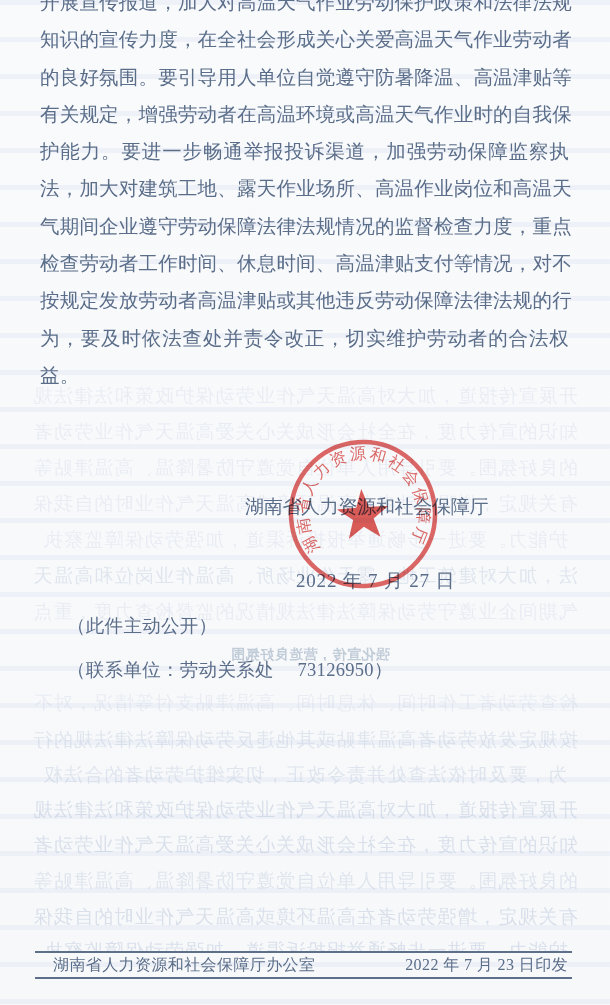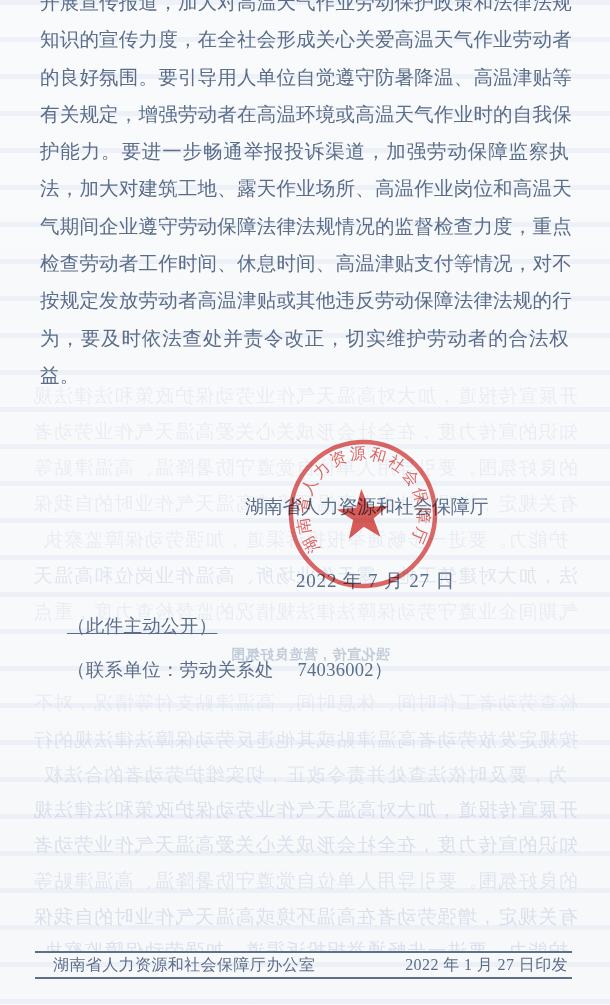--- a/index.html
+++ b/index.html
@@ -46,21 +46,21 @@
   .sig-org{position:absolute;left:245px;top:497px;font-size:19px;letter-spacing:-0.3px;line-height:20px;white-space:nowrap;}
   .sig-date{position:absolute;left:296px;top:535px;font-size:19px;letter-spacing:.8px;line-height:20px;white-space:nowrap;margin-top:36px;}
   
   .seal{
     position:absolute;left:287px;top:438px;width:152px;height:152px;
     mix-blend-mode:multiply;opacity:.85;
     transform:rotate(-4deg);
   }
   
   .note{position:absolute;left:67px;font-size:18.5px;letter-spacing:.3px;line-height:21px;white-space:nowrap;}
-  .note.n1{top:616px;text-decoration:underline;}
+  .note.n1{top:616px;}
   .note.n2{top:660px;}
   
   .footer{
     position:absolute;left:35px;top:951px;width:537px;height:28px;
     border-top:2px solid #5e7089;border-bottom:2px solid #5e7089;
     display:flex;justify-content:space-between;align-items:center;
     padding:0 4px 0 18px;box-sizing:border-box;
     font-size:16px;letter-spacing:.4px;white-space:nowrap;
   }
 </style>
@@ -106,20 +106,20 @@
   <svg class="seal" viewBox="0 0 152 152">
     <circle cx="76" cy="76" r="72" fill="none" stroke="#dc4f4c" stroke-width="4.5"></circle>
     <path id="sealArc" d="M 31 107.5 A 55 55 0 1 1 121 107.5" fill="none"></path>
     <text font-size="16" fill="#dc4f4c" letter-spacing="2.5" font-family="Liberation Serif, DejaVu Serif, serif">
       <textPath href="#sealArc">湖南省人力资源和社会保障厅</textPath>
     </text>
     <polygon fill="#d8403c" points="76,51 82.35,69.26 101.68,69.66 86.27,81.34 91.87,99.84 76,88.8 60.13,99.84 65.73,81.34 50.32,69.66 69.65,69.26"></polygon>
   </svg>
 
   <div class="note n1">（此件主动公开）</div>
-  <div class="note n2">（联系单位：劳动关系处　 74036002）</div>
+  <div class="note n2">（联系单位：劳动关系处　 73126950）</div>
 
   <div class="footer">
     <span>湖南省人力资源和社会保障厅办公室</span>
-    <span>2022 年 1 月 27 日印发</span>
+    <span>2022 年 7 月 23 日印发</span>
   </div>
 
 </div>
 
 </body></html>

